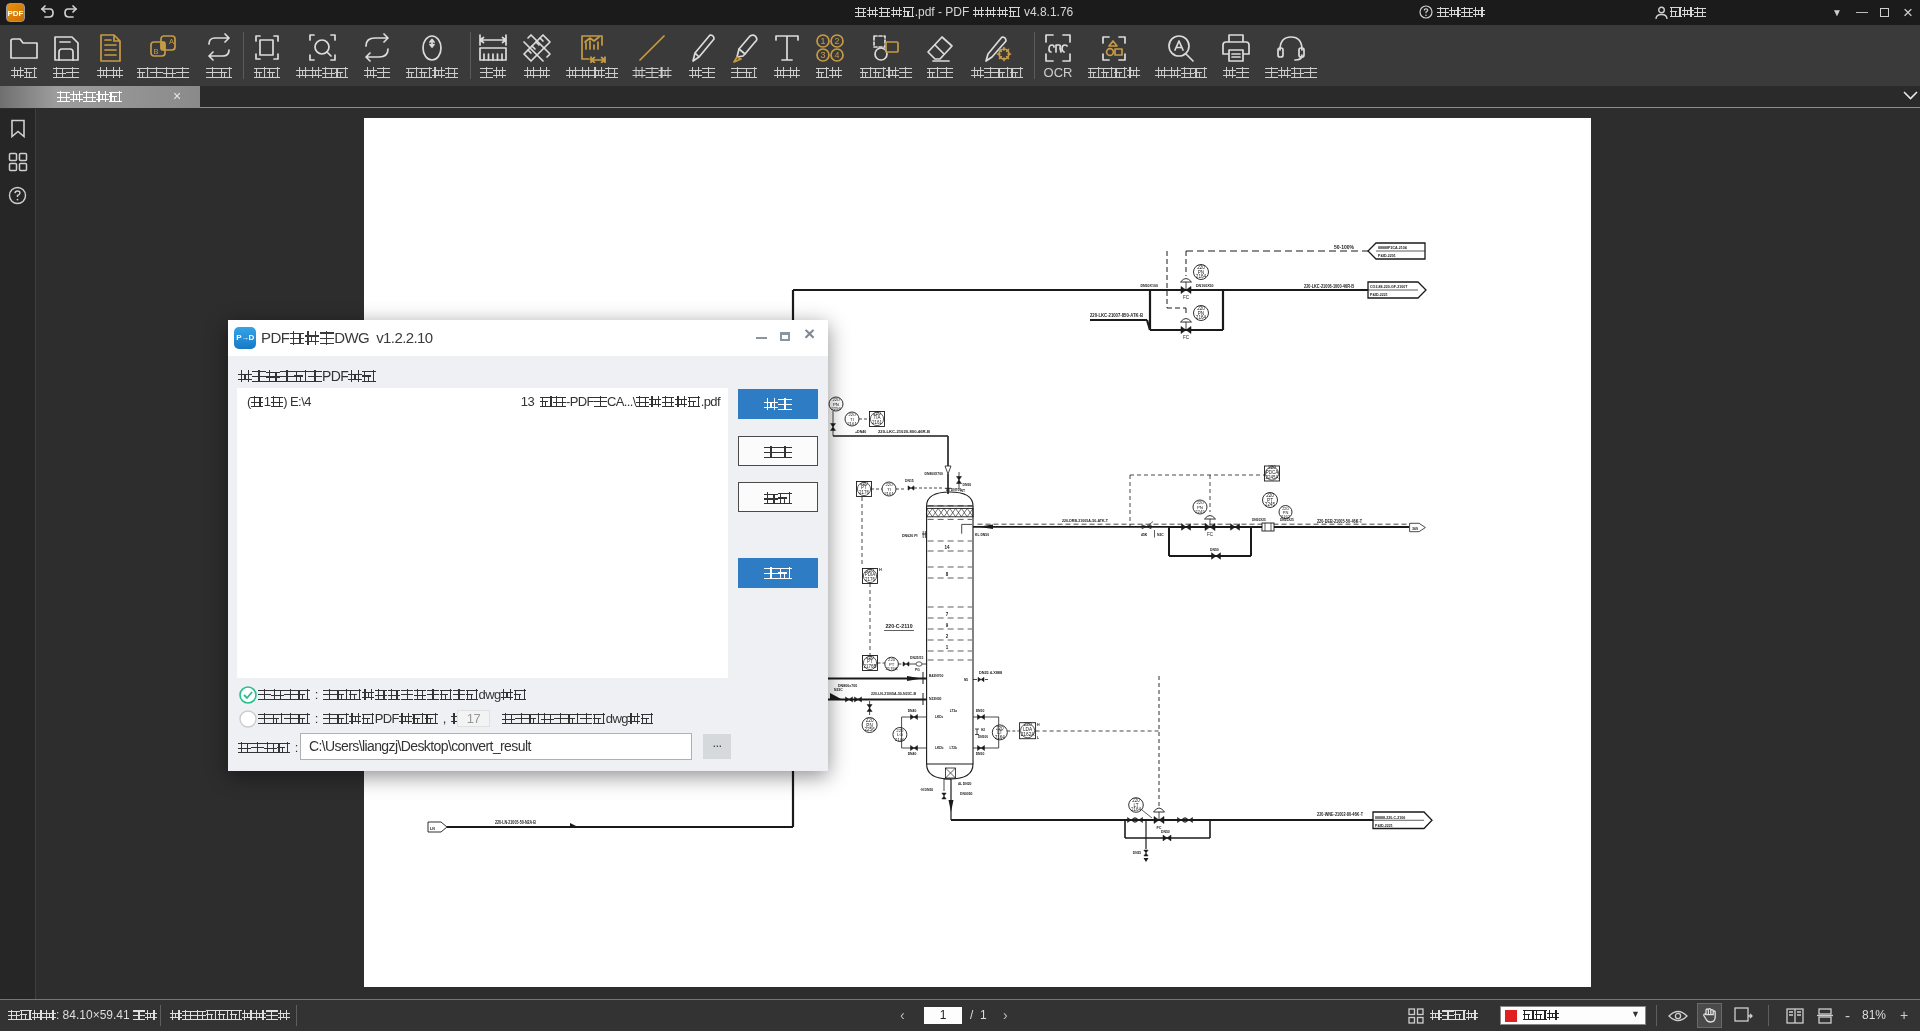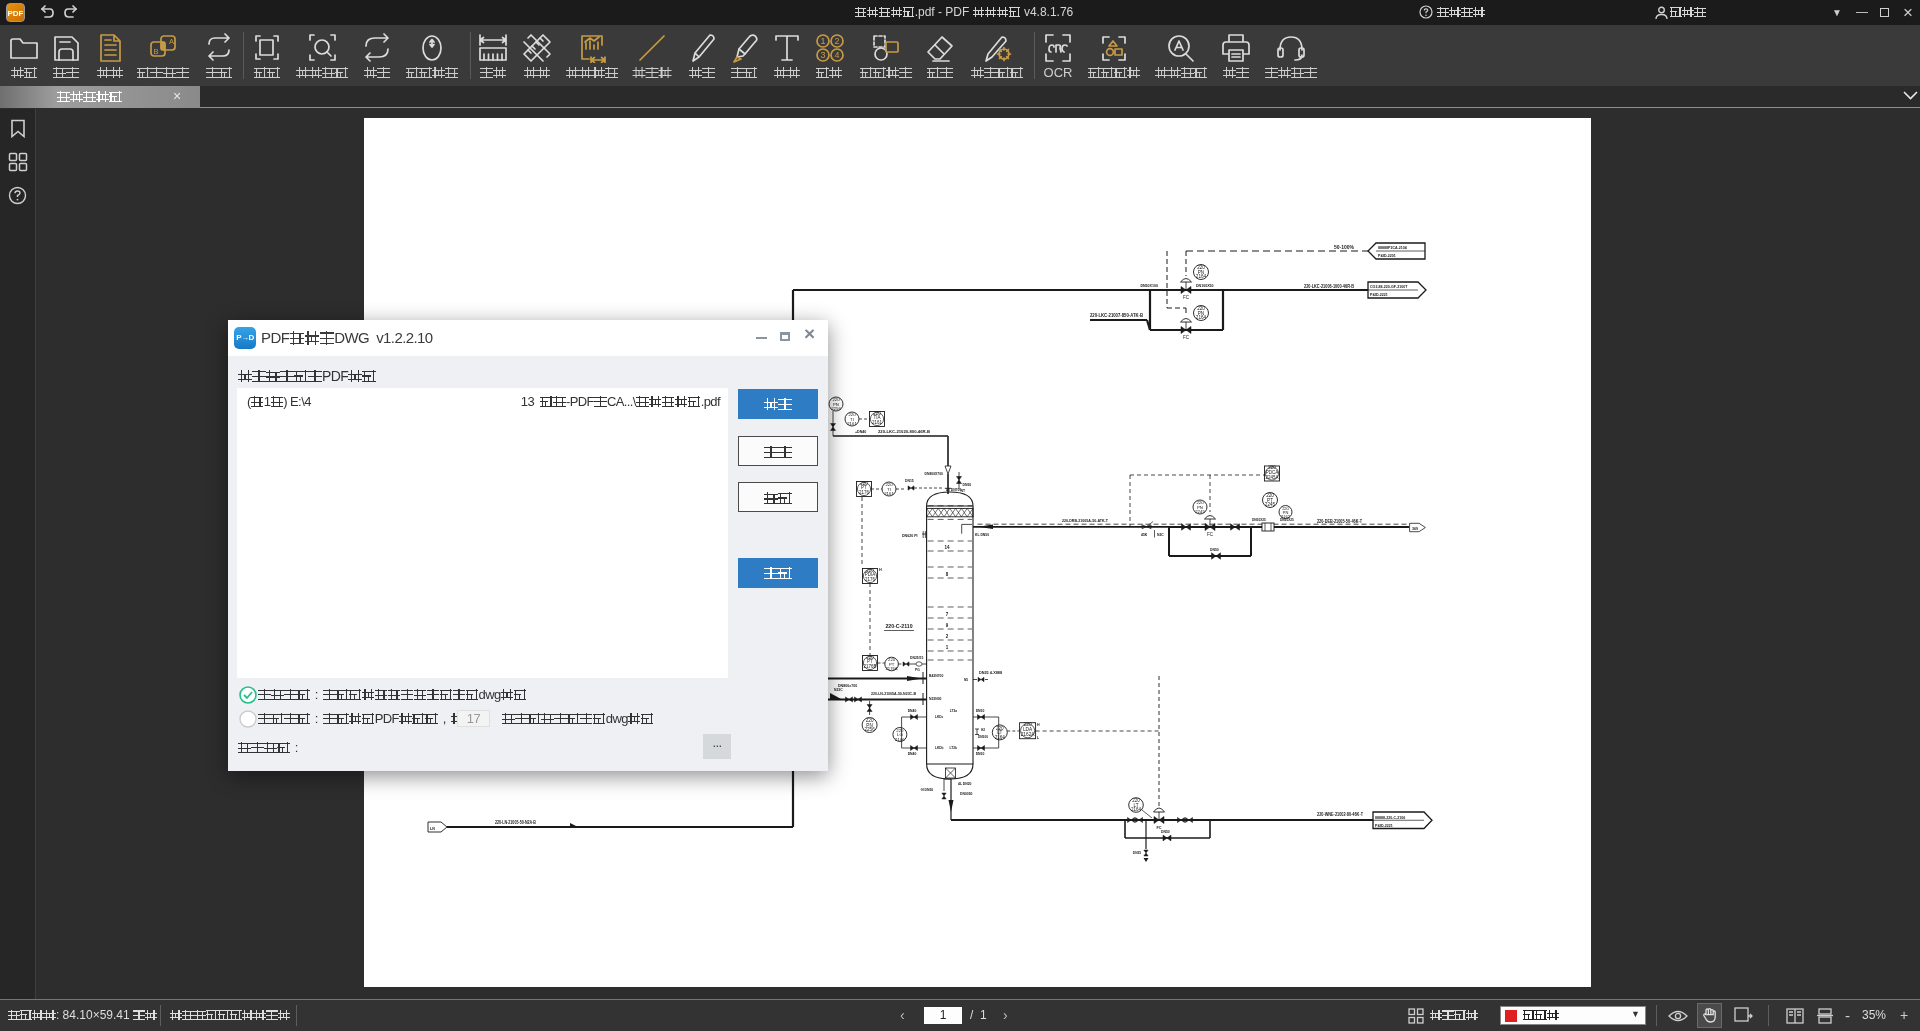--- a/index.html
+++ b/index.html
@@ -640,20 +640,23 @@
       <path d="M5 9 L8 12 L13 6" fill="none" stroke="#27c08d" stroke-width="1.8"></path>
     </svg>
     <div class="abs" style="left:30px;top:367px;"><span><span class="cjkg"><i style="left:0%;top:8%;width:100%;height:11%"></i><i style="left:0%;top:47%;width:100%;height:11%"></i><i style="left:0%;top:86%;width:100%;height:11%"></i><i style="left:45%;top:0%;width:10%;height:100%"></i></span><span class="cjkg"><i style="left:0%;top:12%;width:100%;height:11%"></i><i style="left:0%;top:52%;width:100%;height:10%"></i><i style="left:0%;top:88%;width:100%;height:11%"></i><i style="left:22%;top:0%;width:9%;height:100%"></i><i style="left:68%;top:12%;width:9%;height:88%"></i></span><span class="cjkg"><i style="left:0%;top:8%;width:100%;height:11%"></i><i style="left:0%;top:47%;width:100%;height:11%"></i><i style="left:0%;top:86%;width:100%;height:11%"></i><i style="left:45%;top:0%;width:10%;height:100%"></i></span><span class="cjkg"><i style="left:0%;top:6%;width:100%;height:11%"></i><i style="left:0%;top:44%;width:62%;height:10%"></i><i style="left:0%;top:86%;width:100%;height:11%"></i><i style="left:10%;top:6%;width:9%;height:92%"></i><i style="left:80%;top:0%;width:10%;height:100%"></i><i style="left:40%;top:44%;width:9%;height:44%"></i></span><span class="cjkp">:</span><span class="cjkg"><i style="left:0%;top:8%;width:100%;height:11%"></i><i style="left:0%;top:47%;width:100%;height:11%"></i><i style="left:0%;top:86%;width:100%;height:11%"></i><i style="left:45%;top:0%;width:10%;height:100%"></i></span><span class="cjkg"><i style="left:0%;top:6%;width:100%;height:11%"></i><i style="left:0%;top:44%;width:62%;height:10%"></i><i style="left:0%;top:86%;width:100%;height:11%"></i><i style="left:10%;top:6%;width:9%;height:92%"></i><i style="left:80%;top:0%;width:10%;height:100%"></i><i style="left:40%;top:44%;width:9%;height:44%"></i></span><span class="cjkg"><i style="left:0%;top:6%;width:100%;height:11%"></i><i style="left:0%;top:44%;width:62%;height:10%"></i><i style="left:0%;top:86%;width:100%;height:11%"></i><i style="left:10%;top:6%;width:9%;height:92%"></i><i style="left:80%;top:0%;width:10%;height:100%"></i><i style="left:40%;top:44%;width:9%;height:44%"></i></span><span class="cjkg"><i style="left:18%;top:0%;width:10%;height:100%"></i><i style="left:72%;top:0%;width:10%;height:100%"></i><i style="left:0%;top:30%;width:100%;height:10%"></i><i style="left:0%;top:72%;width:100%;height:10%"></i><i style="left:45%;top:30%;width:9%;height:42%"></i></span><span class="cjkg"><i style="left:0%;top:12%;width:100%;height:11%"></i><i style="left:0%;top:52%;width:100%;height:10%"></i><i style="left:0%;top:88%;width:100%;height:11%"></i><i style="left:22%;top:0%;width:9%;height:100%"></i><i style="left:68%;top:12%;width:9%;height:88%"></i></span><span class="cjkg"><i style="left:0%;top:12%;width:100%;height:11%"></i><i style="left:0%;top:52%;width:100%;height:10%"></i><i style="left:0%;top:88%;width:100%;height:11%"></i><i style="left:22%;top:0%;width:9%;height:100%"></i><i style="left:68%;top:12%;width:9%;height:88%"></i></span><span class="cjkg"><i style="left:0%;top:8%;width:100%;height:11%"></i><i style="left:0%;top:47%;width:100%;height:11%"></i><i style="left:0%;top:86%;width:100%;height:11%"></i><i style="left:45%;top:0%;width:10%;height:100%"></i></span><span class="cjkg"><i style="left:0%;top:12%;width:100%;height:11%"></i><i style="left:0%;top:52%;width:100%;height:10%"></i><i style="left:0%;top:88%;width:100%;height:11%"></i><i style="left:22%;top:0%;width:9%;height:100%"></i><i style="left:68%;top:12%;width:9%;height:88%"></i></span><span class="cjkg"><i style="left:0%;top:8%;width:100%;height:11%"></i><i style="left:0%;top:47%;width:100%;height:11%"></i><i style="left:0%;top:86%;width:100%;height:11%"></i><i style="left:45%;top:0%;width:10%;height:100%"></i></span><span class="cjkg"><i style="left:0%;top:6%;width:100%;height:11%"></i><i style="left:0%;top:44%;width:62%;height:10%"></i><i style="left:0%;top:86%;width:100%;height:11%"></i><i style="left:10%;top:6%;width:9%;height:92%"></i><i style="left:80%;top:0%;width:10%;height:100%"></i><i style="left:40%;top:44%;width:9%;height:44%"></i></span><span class="cjkg"><i style="left:0%;top:8%;width:100%;height:11%"></i><i style="left:0%;top:47%;width:100%;height:11%"></i><i style="left:0%;top:86%;width:100%;height:11%"></i><i style="left:45%;top:0%;width:10%;height:100%"></i></span><span class="cjkg"><i style="left:0%;top:6%;width:100%;height:11%"></i><i style="left:0%;top:44%;width:62%;height:10%"></i><i style="left:0%;top:86%;width:100%;height:11%"></i><i style="left:10%;top:6%;width:9%;height:92%"></i><i style="left:80%;top:0%;width:10%;height:100%"></i><i style="left:40%;top:44%;width:9%;height:44%"></i></span>dwg<span class="cjkg"><i style="left:18%;top:0%;width:10%;height:100%"></i><i style="left:72%;top:0%;width:10%;height:100%"></i><i style="left:0%;top:30%;width:100%;height:10%"></i><i style="left:0%;top:72%;width:100%;height:10%"></i><i style="left:45%;top:30%;width:9%;height:42%"></i></span><span class="cjkg"><i style="left:0%;top:6%;width:100%;height:11%"></i><i style="left:0%;top:44%;width:62%;height:10%"></i><i style="left:0%;top:86%;width:100%;height:11%"></i><i style="left:10%;top:6%;width:9%;height:92%"></i><i style="left:80%;top:0%;width:10%;height:100%"></i><i style="left:40%;top:44%;width:9%;height:44%"></i></span></span></div>
     <svg class="abs" style="left:11px;top:390px" width="18" height="18" viewBox="0 0 18 18">
       <circle cx="9" cy="9" r="8" fill="#fff" stroke="#cccccc" stroke-width="1.4"></circle>
     </svg>
     <div class="abs" style="left:30px;top:391px;"><span><span class="cjkg"><i style="left:0%;top:8%;width:100%;height:11%"></i><i style="left:0%;top:47%;width:100%;height:11%"></i><i style="left:0%;top:86%;width:100%;height:11%"></i><i style="left:45%;top:0%;width:10%;height:100%"></i></span><span class="cjkg"><i style="left:0%;top:6%;width:100%;height:11%"></i><i style="left:0%;top:44%;width:62%;height:10%"></i><i style="left:0%;top:86%;width:100%;height:11%"></i><i style="left:10%;top:6%;width:9%;height:92%"></i><i style="left:80%;top:0%;width:10%;height:100%"></i><i style="left:40%;top:44%;width:9%;height:44%"></i></span><span class="cjkg"><i style="left:0%;top:8%;width:100%;height:11%"></i><i style="left:0%;top:47%;width:100%;height:11%"></i><i style="left:0%;top:86%;width:100%;height:11%"></i><i style="left:45%;top:0%;width:10%;height:100%"></i></span><span class="cjkg"><i style="left:0%;top:6%;width:100%;height:11%"></i><i style="left:0%;top:44%;width:62%;height:10%"></i><i style="left:0%;top:86%;width:100%;height:11%"></i><i style="left:10%;top:6%;width:9%;height:92%"></i><i style="left:80%;top:0%;width:10%;height:100%"></i><i style="left:40%;top:44%;width:9%;height:44%"></i></span><span class="cjkp">:</span><span class="cjkg"><i style="left:0%;top:8%;width:100%;height:11%"></i><i style="left:0%;top:47%;width:100%;height:11%"></i><i style="left:0%;top:86%;width:100%;height:11%"></i><i style="left:45%;top:0%;width:10%;height:100%"></i></span><span class="cjkg"><i style="left:0%;top:6%;width:100%;height:11%"></i><i style="left:0%;top:44%;width:62%;height:10%"></i><i style="left:0%;top:86%;width:100%;height:11%"></i><i style="left:10%;top:6%;width:9%;height:92%"></i><i style="left:80%;top:0%;width:10%;height:100%"></i><i style="left:40%;top:44%;width:9%;height:44%"></i></span><span class="cjkg"><i style="left:18%;top:0%;width:10%;height:100%"></i><i style="left:72%;top:0%;width:10%;height:100%"></i><i style="left:0%;top:30%;width:100%;height:10%"></i><i style="left:0%;top:72%;width:100%;height:10%"></i><i style="left:45%;top:30%;width:9%;height:42%"></i></span><span class="cjkg"><i style="left:0%;top:6%;width:100%;height:11%"></i><i style="left:0%;top:44%;width:62%;height:10%"></i><i style="left:0%;top:86%;width:100%;height:11%"></i><i style="left:10%;top:6%;width:9%;height:92%"></i><i style="left:80%;top:0%;width:10%;height:100%"></i><i style="left:40%;top:44%;width:9%;height:44%"></i></span>PDF<span class="cjkg"><i style="left:18%;top:0%;width:10%;height:100%"></i><i style="left:72%;top:0%;width:10%;height:100%"></i><i style="left:0%;top:30%;width:100%;height:10%"></i><i style="left:0%;top:72%;width:100%;height:10%"></i><i style="left:45%;top:30%;width:9%;height:42%"></i></span><span class="cjkg"><i style="left:0%;top:6%;width:100%;height:11%"></i><i style="left:0%;top:44%;width:62%;height:10%"></i><i style="left:0%;top:86%;width:100%;height:11%"></i><i style="left:10%;top:6%;width:9%;height:92%"></i><i style="left:80%;top:0%;width:10%;height:100%"></i><i style="left:40%;top:44%;width:9%;height:44%"></i></span><span class="cjkg"><i style="left:0%;top:6%;width:100%;height:11%"></i><i style="left:0%;top:44%;width:62%;height:10%"></i><i style="left:0%;top:86%;width:100%;height:11%"></i><i style="left:10%;top:6%;width:9%;height:92%"></i><i style="left:80%;top:0%;width:10%;height:100%"></i><i style="left:40%;top:44%;width:9%;height:44%"></i></span><span class="cjkp">,</span><span class="cjkg"><i style="left:18%;top:0%;width:10%;height:100%"></i><i style="left:72%;top:0%;width:10%;height:100%"></i><i style="left:0%;top:30%;width:100%;height:10%"></i><i style="left:0%;top:72%;width:100%;height:10%"></i><i style="left:45%;top:30%;width:9%;height:42%"></i></span></span></div>
     <div class="abs" style="left:229px;top:390px;width:33px;height:17px;background:#f3f3f3;border:1px solid #e0e0e0;color:#9a9a9a;font-size:13px;text-align:center;">17</div>
     <div class="abs" style="left:274px;top:391px;"><span><span class="cjkg"><i style="left:0%;top:12%;width:100%;height:11%"></i><i style="left:0%;top:52%;width:100%;height:10%"></i><i style="left:0%;top:88%;width:100%;height:11%"></i><i style="left:22%;top:0%;width:9%;height:100%"></i><i style="left:68%;top:12%;width:9%;height:88%"></i></span><span class="cjkg"><i style="left:0%;top:8%;width:100%;height:11%"></i><i style="left:0%;top:47%;width:100%;height:11%"></i><i style="left:0%;top:86%;width:100%;height:11%"></i><i style="left:45%;top:0%;width:10%;height:100%"></i></span><span class="cjkg"><i style="left:0%;top:6%;width:100%;height:11%"></i><i style="left:0%;top:44%;width:62%;height:10%"></i><i style="left:0%;top:86%;width:100%;height:11%"></i><i style="left:10%;top:6%;width:9%;height:92%"></i><i style="left:80%;top:0%;width:10%;height:100%"></i><i style="left:40%;top:44%;width:9%;height:44%"></i></span><span class="cjkg"><i style="left:0%;top:12%;width:100%;height:11%"></i><i style="left:0%;top:52%;width:100%;height:10%"></i><i style="left:0%;top:88%;width:100%;height:11%"></i><i style="left:22%;top:0%;width:9%;height:100%"></i><i style="left:68%;top:12%;width:9%;height:88%"></i></span><span class="cjkg"><i style="left:0%;top:8%;width:100%;height:11%"></i><i style="left:0%;top:47%;width:100%;height:11%"></i><i style="left:0%;top:86%;width:100%;height:11%"></i><i style="left:45%;top:0%;width:10%;height:100%"></i></span><span class="cjkg"><i style="left:0%;top:6%;width:100%;height:11%"></i><i style="left:0%;top:44%;width:62%;height:10%"></i><i style="left:0%;top:86%;width:100%;height:11%"></i><i style="left:10%;top:6%;width:9%;height:92%"></i><i style="left:80%;top:0%;width:10%;height:100%"></i><i style="left:40%;top:44%;width:9%;height:44%"></i></span><span class="cjkg"><i style="left:0%;top:8%;width:100%;height:11%"></i><i style="left:0%;top:47%;width:100%;height:11%"></i><i style="left:0%;top:86%;width:100%;height:11%"></i><i style="left:45%;top:0%;width:10%;height:100%"></i></span><span class="cjkg"><i style="left:0%;top:6%;width:100%;height:11%"></i><i style="left:0%;top:44%;width:62%;height:10%"></i><i style="left:0%;top:86%;width:100%;height:11%"></i><i style="left:10%;top:6%;width:9%;height:92%"></i><i style="left:80%;top:0%;width:10%;height:100%"></i><i style="left:40%;top:44%;width:9%;height:44%"></i></span>dwg<span class="cjkg"><i style="left:18%;top:0%;width:10%;height:100%"></i><i style="left:72%;top:0%;width:10%;height:100%"></i><i style="left:0%;top:30%;width:100%;height:10%"></i><i style="left:0%;top:72%;width:100%;height:10%"></i><i style="left:45%;top:30%;width:9%;height:42%"></i></span><span class="cjkg"><i style="left:0%;top:6%;width:100%;height:11%"></i><i style="left:0%;top:44%;width:62%;height:10%"></i><i style="left:0%;top:86%;width:100%;height:11%"></i><i style="left:10%;top:6%;width:9%;height:92%"></i><i style="left:80%;top:0%;width:10%;height:100%"></i><i style="left:40%;top:44%;width:9%;height:44%"></i></span></span></div>
     <div class="abs" style="left:10px;top:420px;"><span><span class="cjkg"><i style="left:0%;top:12%;width:100%;height:11%"></i><i style="left:0%;top:52%;width:100%;height:10%"></i><i style="left:0%;top:88%;width:100%;height:11%"></i><i style="left:22%;top:0%;width:9%;height:100%"></i><i style="left:68%;top:12%;width:9%;height:88%"></i></span><span class="cjkg"><i style="left:0%;top:8%;width:100%;height:11%"></i><i style="left:0%;top:47%;width:100%;height:11%"></i><i style="left:0%;top:86%;width:100%;height:11%"></i><i style="left:45%;top:0%;width:10%;height:100%"></i></span><span class="cjkg"><i style="left:0%;top:12%;width:100%;height:11%"></i><i style="left:0%;top:52%;width:100%;height:10%"></i><i style="left:0%;top:88%;width:100%;height:11%"></i><i style="left:22%;top:0%;width:9%;height:100%"></i><i style="left:68%;top:12%;width:9%;height:88%"></i></span><span class="cjkg"><i style="left:0%;top:6%;width:100%;height:11%"></i><i style="left:0%;top:44%;width:62%;height:10%"></i><i style="left:0%;top:86%;width:100%;height:11%"></i><i style="left:10%;top:6%;width:9%;height:92%"></i><i style="left:80%;top:0%;width:10%;height:100%"></i><i style="left:40%;top:44%;width:9%;height:44%"></i></span><span class="cjkp">:</span></span></div>
+    <div class="abs" style="left:72px;top:413px;width:392px;height:27px;background:#fff;border:1px solid #b0b0b0;">
+      <div class="abs" style="left:8px;top:4px;font-size:14px;">C:\Users\liangzj\Desktop\convert_result</div>
+    </div>
     <div class="abs" style="left:475px;top:414px;width:28px;height:25px;background:#d6d9dc;text-align:center;line-height:18px;color:#444;">...</div>
   </div>
 
   <div id="statusbar">
     <div class="s" style="left:8px;"><span><span class="cjkg"><i style="left:0%;top:12%;width:100%;height:11%"></i><i style="left:0%;top:52%;width:100%;height:10%"></i><i style="left:0%;top:88%;width:100%;height:11%"></i><i style="left:22%;top:0%;width:9%;height:100%"></i><i style="left:68%;top:12%;width:9%;height:88%"></i></span><span class="cjkg"><i style="left:0%;top:6%;width:100%;height:11%"></i><i style="left:0%;top:44%;width:62%;height:10%"></i><i style="left:0%;top:86%;width:100%;height:11%"></i><i style="left:10%;top:6%;width:9%;height:92%"></i><i style="left:80%;top:0%;width:10%;height:100%"></i><i style="left:40%;top:44%;width:9%;height:44%"></i></span><span class="cjkg"><i style="left:18%;top:0%;width:10%;height:100%"></i><i style="left:72%;top:0%;width:10%;height:100%"></i><i style="left:0%;top:30%;width:100%;height:10%"></i><i style="left:0%;top:72%;width:100%;height:10%"></i><i style="left:45%;top:30%;width:9%;height:42%"></i></span><span class="cjkg"><i style="left:18%;top:0%;width:10%;height:100%"></i><i style="left:72%;top:0%;width:10%;height:100%"></i><i style="left:0%;top:30%;width:100%;height:10%"></i><i style="left:0%;top:72%;width:100%;height:10%"></i><i style="left:45%;top:30%;width:9%;height:42%"></i></span>: 84.10×59.41 <span class="cjkg"><i style="left:0%;top:8%;width:100%;height:11%"></i><i style="left:0%;top:47%;width:100%;height:11%"></i><i style="left:0%;top:86%;width:100%;height:11%"></i><i style="left:45%;top:0%;width:10%;height:100%"></i></span><span class="cjkg"><i style="left:18%;top:0%;width:10%;height:100%"></i><i style="left:72%;top:0%;width:10%;height:100%"></i><i style="left:0%;top:30%;width:100%;height:10%"></i><i style="left:0%;top:72%;width:100%;height:10%"></i><i style="left:45%;top:30%;width:9%;height:42%"></i></span></span></div>
     <div class="ssep" style="left:160px;"></div>
     <div class="s" style="left:170px;"><span><span class="cjkg"><i style="left:18%;top:0%;width:10%;height:100%"></i><i style="left:72%;top:0%;width:10%;height:100%"></i><i style="left:0%;top:30%;width:100%;height:10%"></i><i style="left:0%;top:72%;width:100%;height:10%"></i><i style="left:45%;top:30%;width:9%;height:42%"></i></span><span class="cjkg"><i style="left:0%;top:12%;width:100%;height:11%"></i><i style="left:0%;top:52%;width:100%;height:10%"></i><i style="left:0%;top:88%;width:100%;height:11%"></i><i style="left:22%;top:0%;width:9%;height:100%"></i><i style="left:68%;top:12%;width:9%;height:88%"></i></span><span class="cjkg"><i style="left:0%;top:12%;width:100%;height:11%"></i><i style="left:0%;top:52%;width:100%;height:10%"></i><i style="left:0%;top:88%;width:100%;height:11%"></i><i style="left:22%;top:0%;width:9%;height:100%"></i><i style="left:68%;top:12%;width:9%;height:88%"></i></span><span class="cjkg"><i style="left:0%;top:6%;width:100%;height:11%"></i><i style="left:0%;top:44%;width:62%;height:10%"></i><i style="left:0%;top:86%;width:100%;height:11%"></i><i style="left:10%;top:6%;width:9%;height:92%"></i><i style="left:80%;top:0%;width:10%;height:100%"></i><i style="left:40%;top:44%;width:9%;height:44%"></i></span><span class="cjkg"><i style="left:0%;top:6%;width:100%;height:11%"></i><i style="left:0%;top:44%;width:62%;height:10%"></i><i style="left:0%;top:86%;width:100%;height:11%"></i><i style="left:10%;top:6%;width:9%;height:92%"></i><i style="left:80%;top:0%;width:10%;height:100%"></i><i style="left:40%;top:44%;width:9%;height:44%"></i></span><span class="cjkg"><i style="left:0%;top:6%;width:100%;height:11%"></i><i style="left:0%;top:44%;width:62%;height:10%"></i><i style="left:0%;top:86%;width:100%;height:11%"></i><i style="left:10%;top:6%;width:9%;height:92%"></i><i style="left:80%;top:0%;width:10%;height:100%"></i><i style="left:40%;top:44%;width:9%;height:44%"></i></span><span class="cjkg"><i style="left:18%;top:0%;width:10%;height:100%"></i><i style="left:72%;top:0%;width:10%;height:100%"></i><i style="left:0%;top:30%;width:100%;height:10%"></i><i style="left:0%;top:72%;width:100%;height:10%"></i><i style="left:45%;top:30%;width:9%;height:42%"></i></span><span class="cjkg"><i style="left:18%;top:0%;width:10%;height:100%"></i><i style="left:72%;top:0%;width:10%;height:100%"></i><i style="left:0%;top:30%;width:100%;height:10%"></i><i style="left:0%;top:72%;width:100%;height:10%"></i><i style="left:45%;top:30%;width:9%;height:42%"></i></span><span class="cjkg"><i style="left:0%;top:8%;width:100%;height:11%"></i><i style="left:0%;top:47%;width:100%;height:11%"></i><i style="left:0%;top:86%;width:100%;height:11%"></i><i style="left:45%;top:0%;width:10%;height:100%"></i></span><span class="cjkg"><i style="left:18%;top:0%;width:10%;height:100%"></i><i style="left:72%;top:0%;width:10%;height:100%"></i><i style="left:0%;top:30%;width:100%;height:10%"></i><i style="left:0%;top:72%;width:100%;height:10%"></i><i style="left:45%;top:30%;width:9%;height:42%"></i></span></span></div>
     <div class="ssep" style="left:296px;"></div>
     <div class="s" style="left:900px;color:#bdbdbd;font-size:14px;">‹</div>
     <div class="abs" style="left:924px;top:7px;width:38px;height:17px;background:#fdfdfd;color:#222;font-size:12px;text-align:center;line-height:17px;">1</div>
@@ -689,17 +692,17 @@
     <svg class="abs" style="left:1786px;top:8px" width="18" height="16" viewBox="0 0 18 16" fill="none" stroke="#cfcfcf" stroke-width="1.3">
       <rect x="1" y="1" width="16" height="14"></rect>
         <path d="M9 1 V15 M3 4 H7 M3 7 H7 M11 4 H15 M11 7 H15"></path>
     </svg>
     <svg class="abs" style="left:1816px;top:8px" width="18" height="16" viewBox="0 0 18 16" fill="none" stroke="#cfcfcf" stroke-width="1.3">
       <rect x="3" y="1" width="12" height="5"></rect>
         <rect x="3" y="9" width="12" height="6"></rect>
         <path d="M1 7.5 H17"></path>
     </svg>
     <div class="s" style="left:1845px;font-size:15px;color:#cfcfcf;">-</div>
-    <div class="s" style="left:1862px;">35%</div>
+    <div class="s" style="left:1862px;">81%</div>
     <div class="s" style="left:1900px;font-size:14px;color:#cfcfcf;">+</div>
   </div>
 
 </div>
 
 </body></html>

